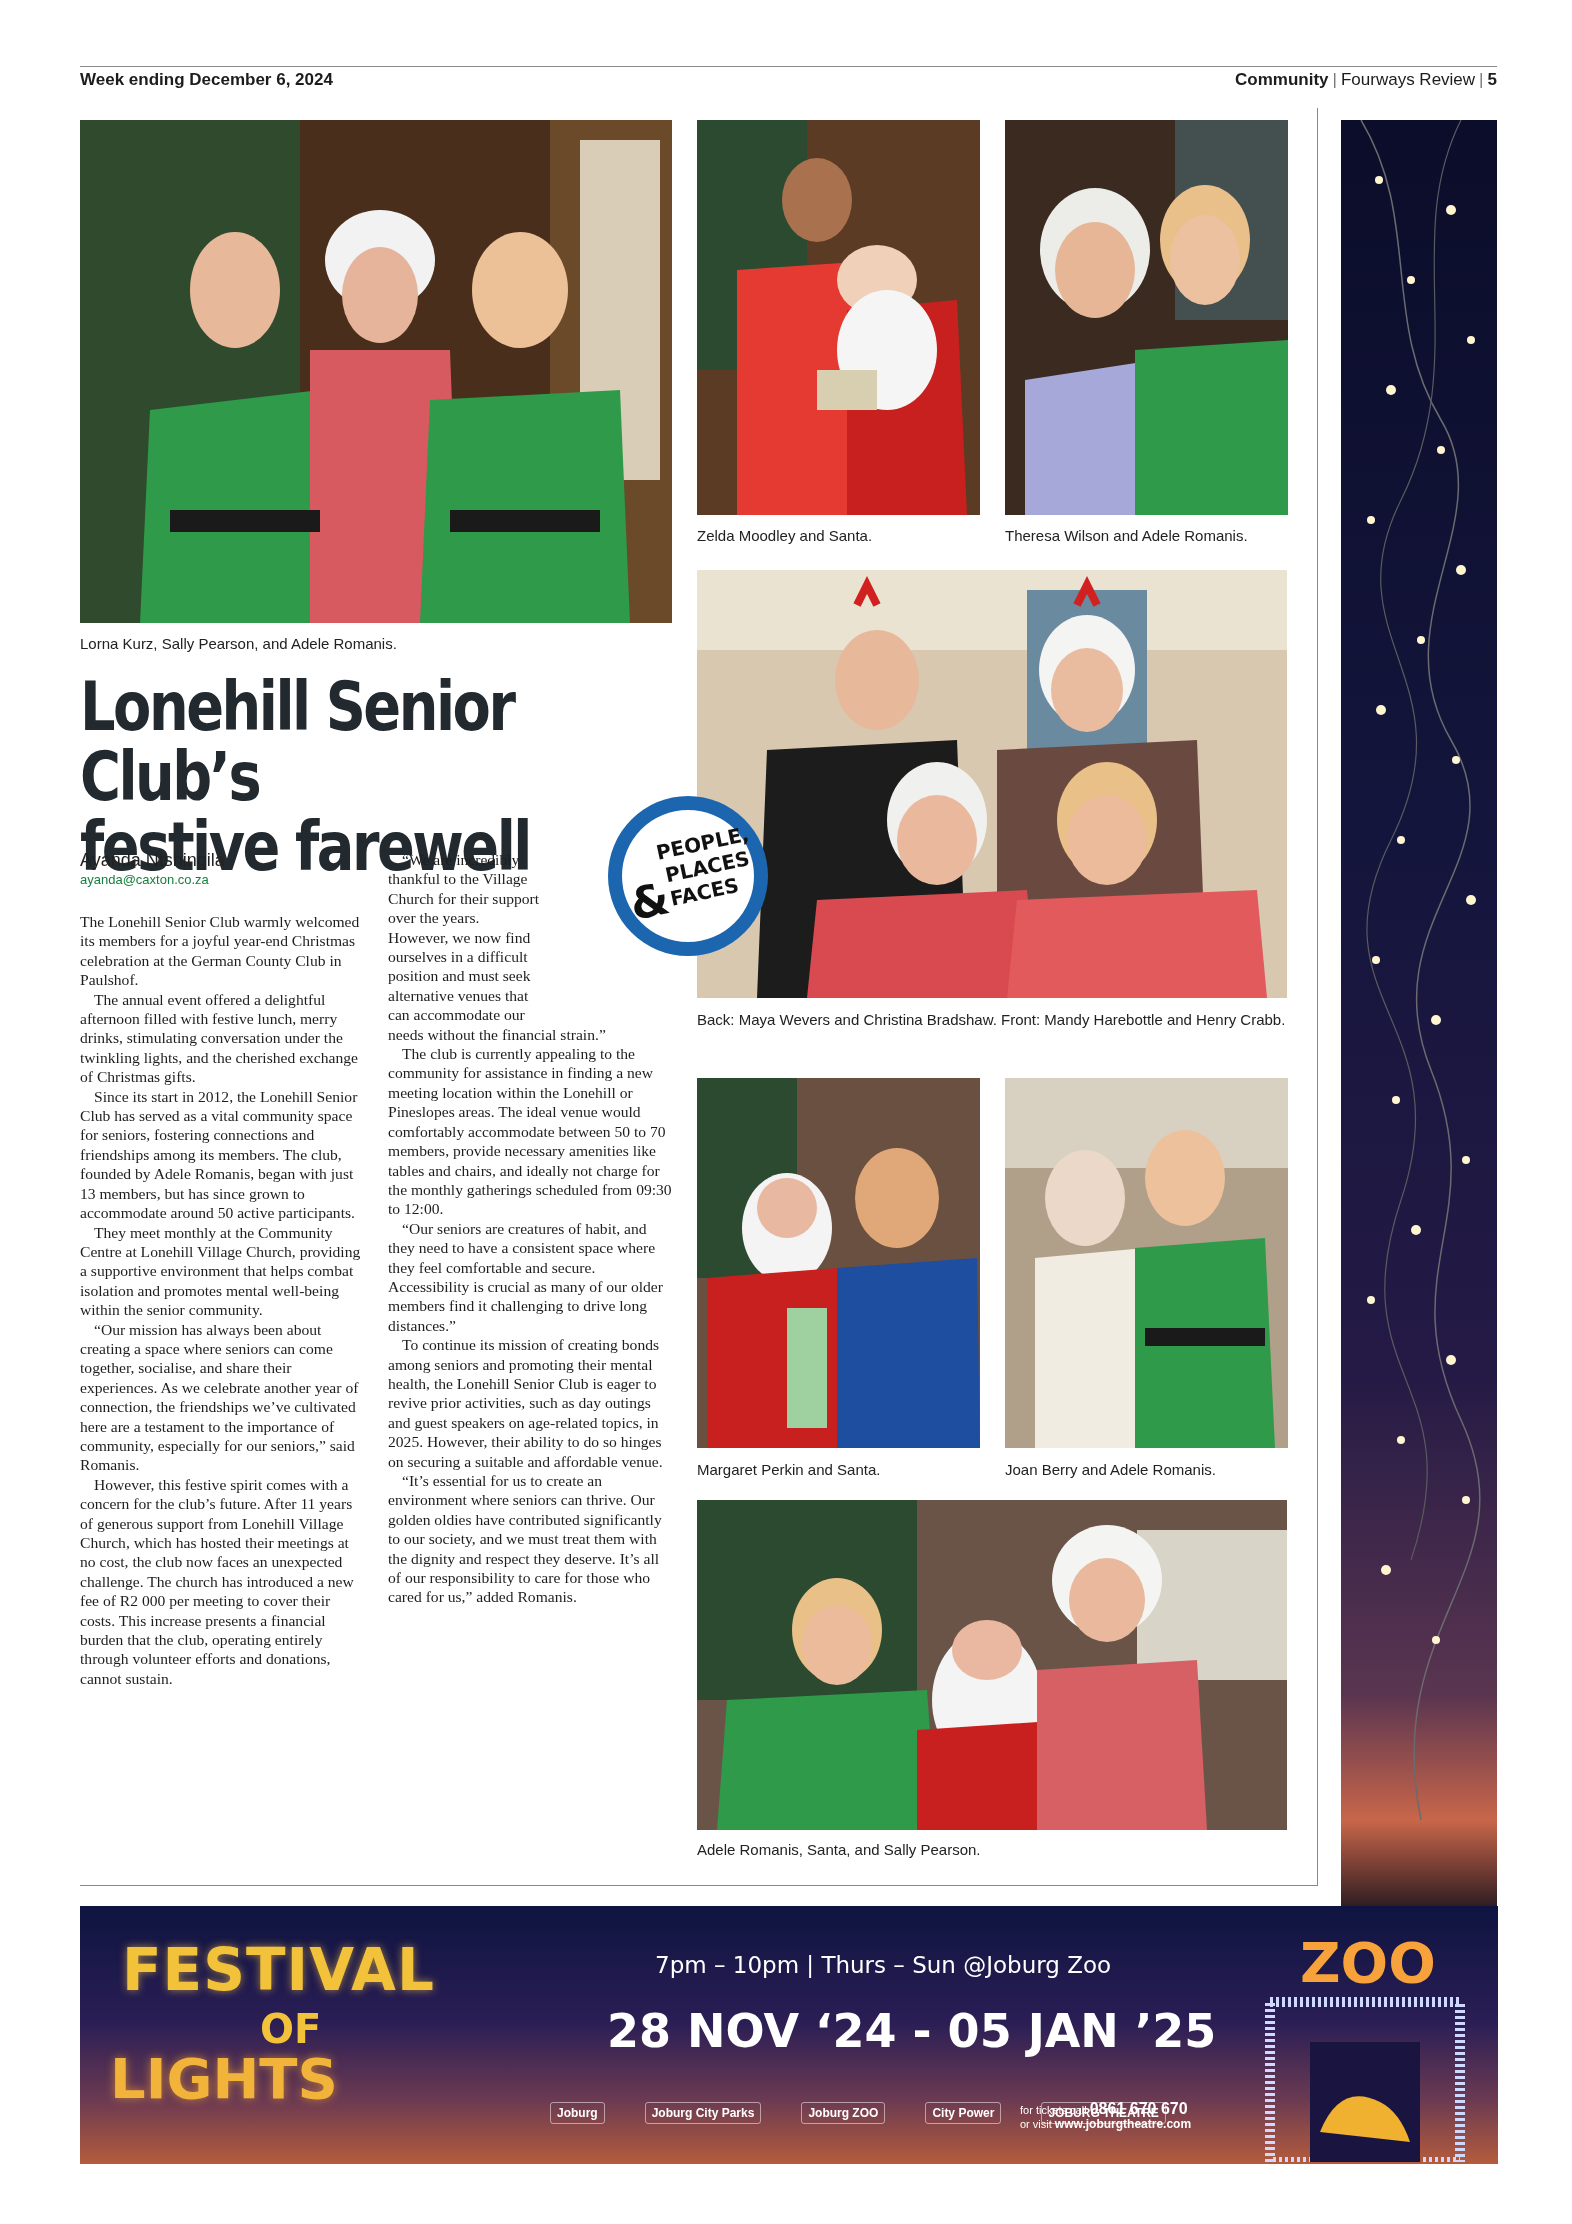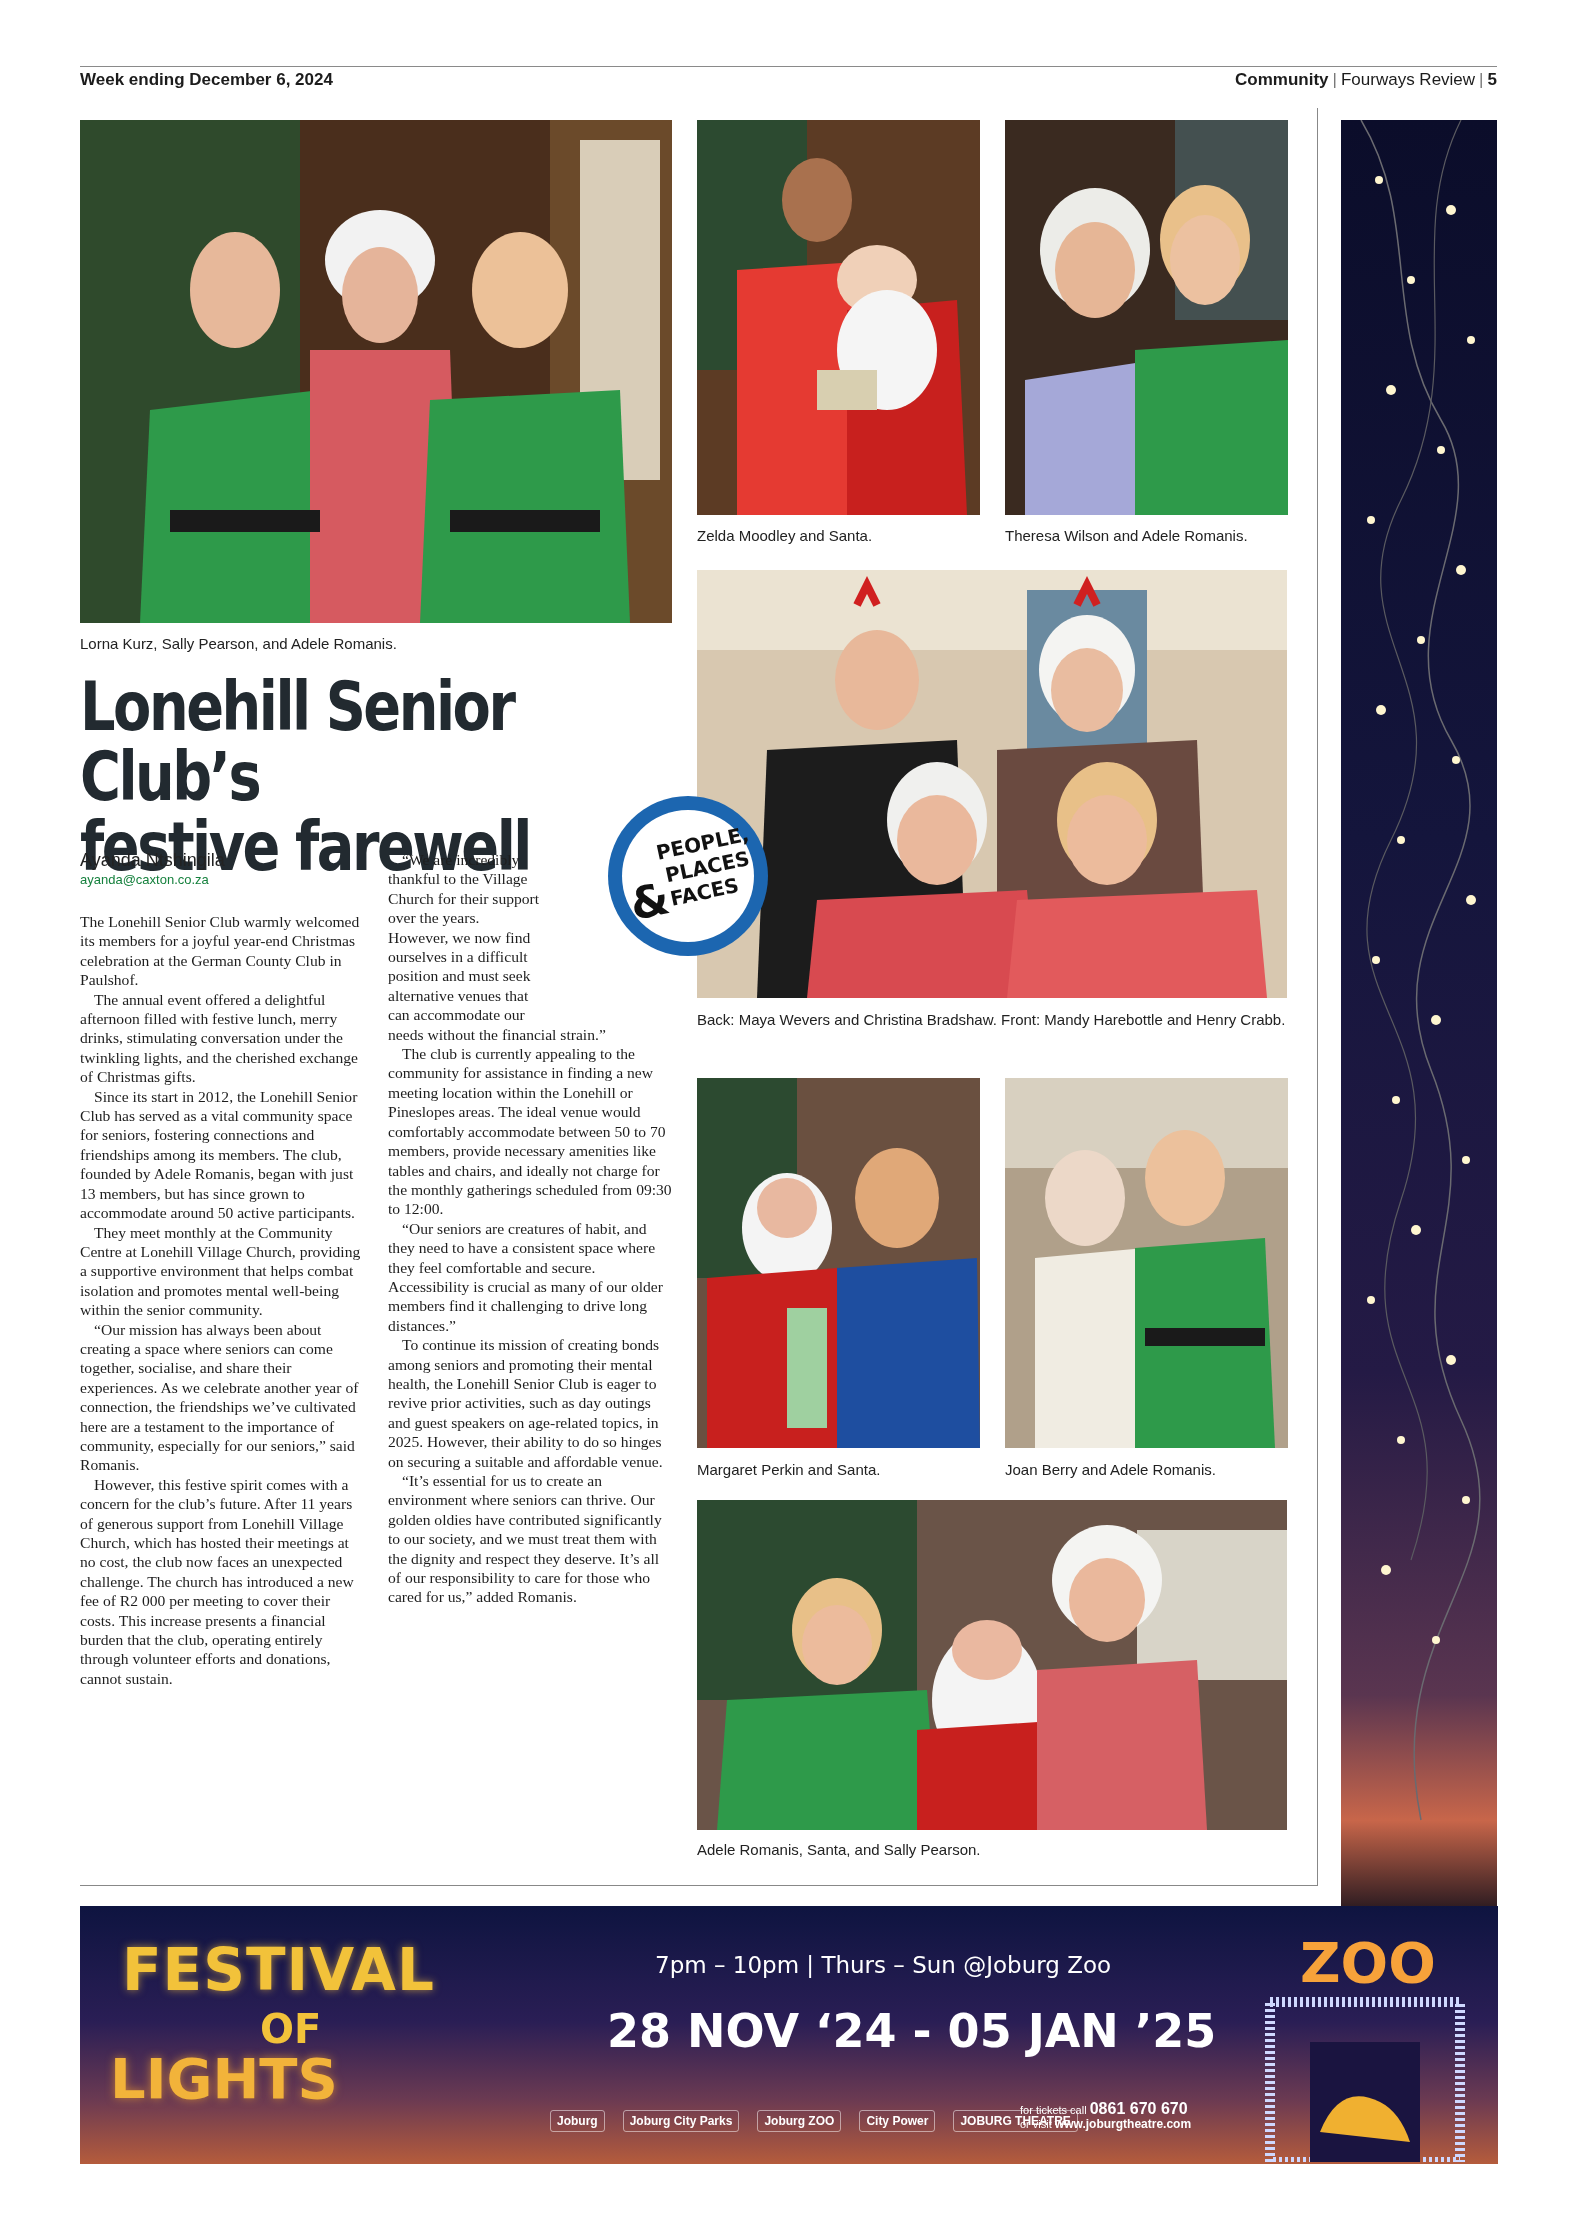--- a/index.html
+++ b/index.html
@@ -21,21 +21,21 @@
   .badge { position: absolute; left: 604px; top: 792px; width: 168px; height: 168px; }
   .lights-panel { position: absolute; left: 1341px; top: 120px; width: 156px; height: 1790px; background: linear-gradient(180deg, #0b0d2a 0%, #14153c 40%, #241a45 70%, #5a3550 88%, #c8664a 95%, #2a1a20 100%); overflow: hidden; }
   .ad { position: absolute; left: 80px; top: 1906px; width: 1418px; height: 258px; background: linear-gradient(180deg, #0e1440 0%, #2a1e55 45%, #6b3a52 75%, #b55c3c 100%); overflow: hidden; font-family: "DejaVu Sans", sans-serif; }
   .ad .fest { position: absolute; left: 42px; top: 30px; font-weight: bold; font-size: 58px; color: #f2c23a; letter-spacing: 1px; text-shadow: 0 0 8px rgba(255,200,60,0.6); }
   .ad .of { position: absolute; left: 180px; top: 100px; font-weight: bold; font-size: 40px; color: #f2c23a; }
   .ad .lights { position: absolute; left: 30px; top: 140px; font-weight: bold; font-size: 56px; color: #f2b33a; text-shadow: 0 0 10px rgba(255,170,40,0.6); }
   .ad .time { position: absolute; left: 575px; top: 46px; font-weight: normal; font-size: 23px; color: #fff; }
   .ad .dates { position: absolute; left: 527px; top: 98px; font-weight: bold; font-size: 46px; color: #fff; }
   .ad .tickets { position: absolute; left: 940px; top: 196px; font-family: "Liberation Sans", sans-serif; color: #fff; font-size: 11px; line-height: 14px; }
   .ad .tickets b { font-size: 16px; }
-  .ad .logos { position: absolute; left: 470px; top: 204px; display: flex; gap: 18px; align-items: flex-start; }
+  .ad .logos { position: absolute; left: 470px; top: 196px; display: flex; gap: 40px; align-items: flex-start; }
   .ad .logo { color: #fff; font-family: "Liberation Sans", sans-serif; font-size: 12px; font-weight: bold; border: 1px solid rgba(255,255,255,0.5); padding: 4px 6px; border-radius: 3px; text-align: center; line-height: 12px; }
   .ad .zoo { position: absolute; left: 1160px; top: 6px; width: 250px; height: 250px; }
 </style>
 </head>
 <body>
 
 <div class="folio">
   <span class="left">Week ending December 6, 2024</span>
   <span class="right">
     <b>Community</b><span class="sep">|</span><span>Fourways Review</span><span class="sep">|</span><b>5</b>

